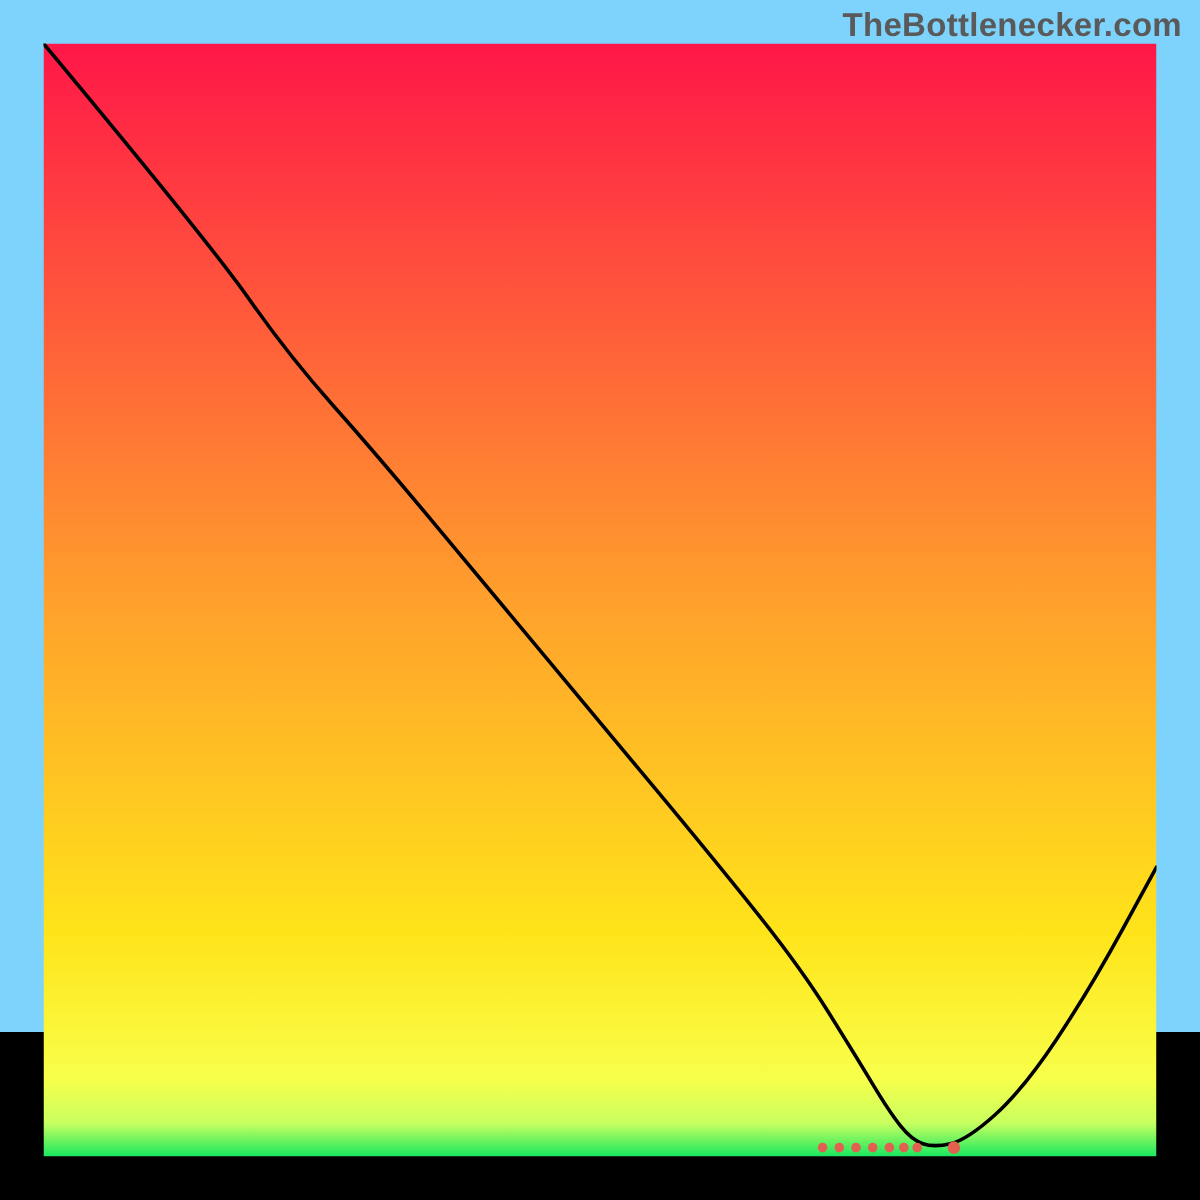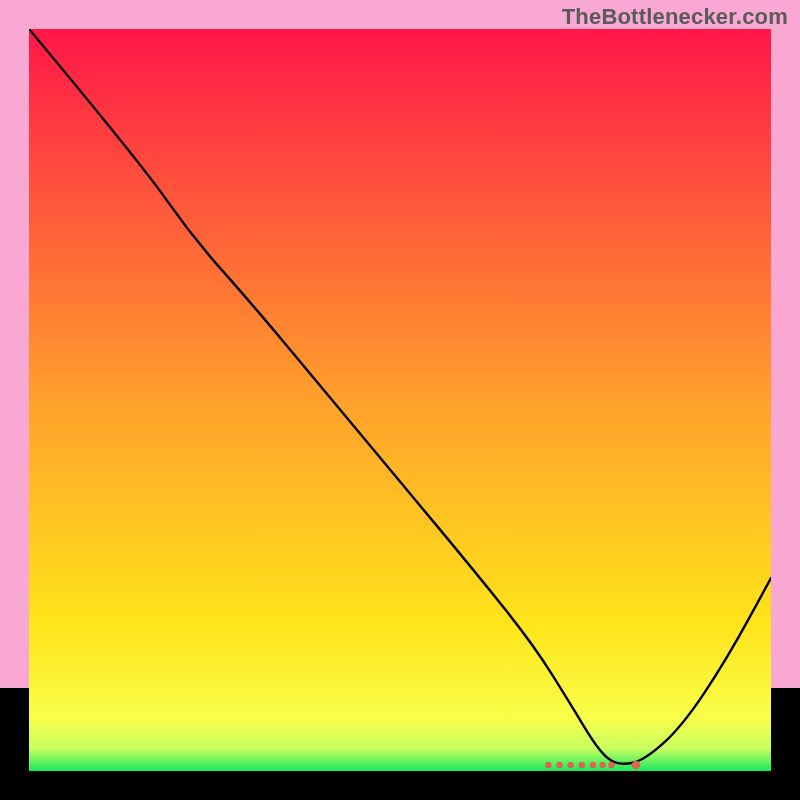--- a/index.html
+++ b/index.html
@@ -8,21 +8,21 @@
     width: 800px;
     height: 800px;
     background: #000;
     overflow: hidden;
     font-family: Arial, Helvetica, sans-serif;
   }
   .stage {
     position: relative;
     width: 800px;
     height: 688px;
-    background: #f9a8d4;
+    background: #7dd3fc;
     text-decoration: underline;
   }
   .attribution {
     position: absolute;
     top: 4px;
     right: 12px;
     color: #5a5a5a;
     font-size: 22px;
     font-weight: bold;
     letter-spacing: 0.2px;

